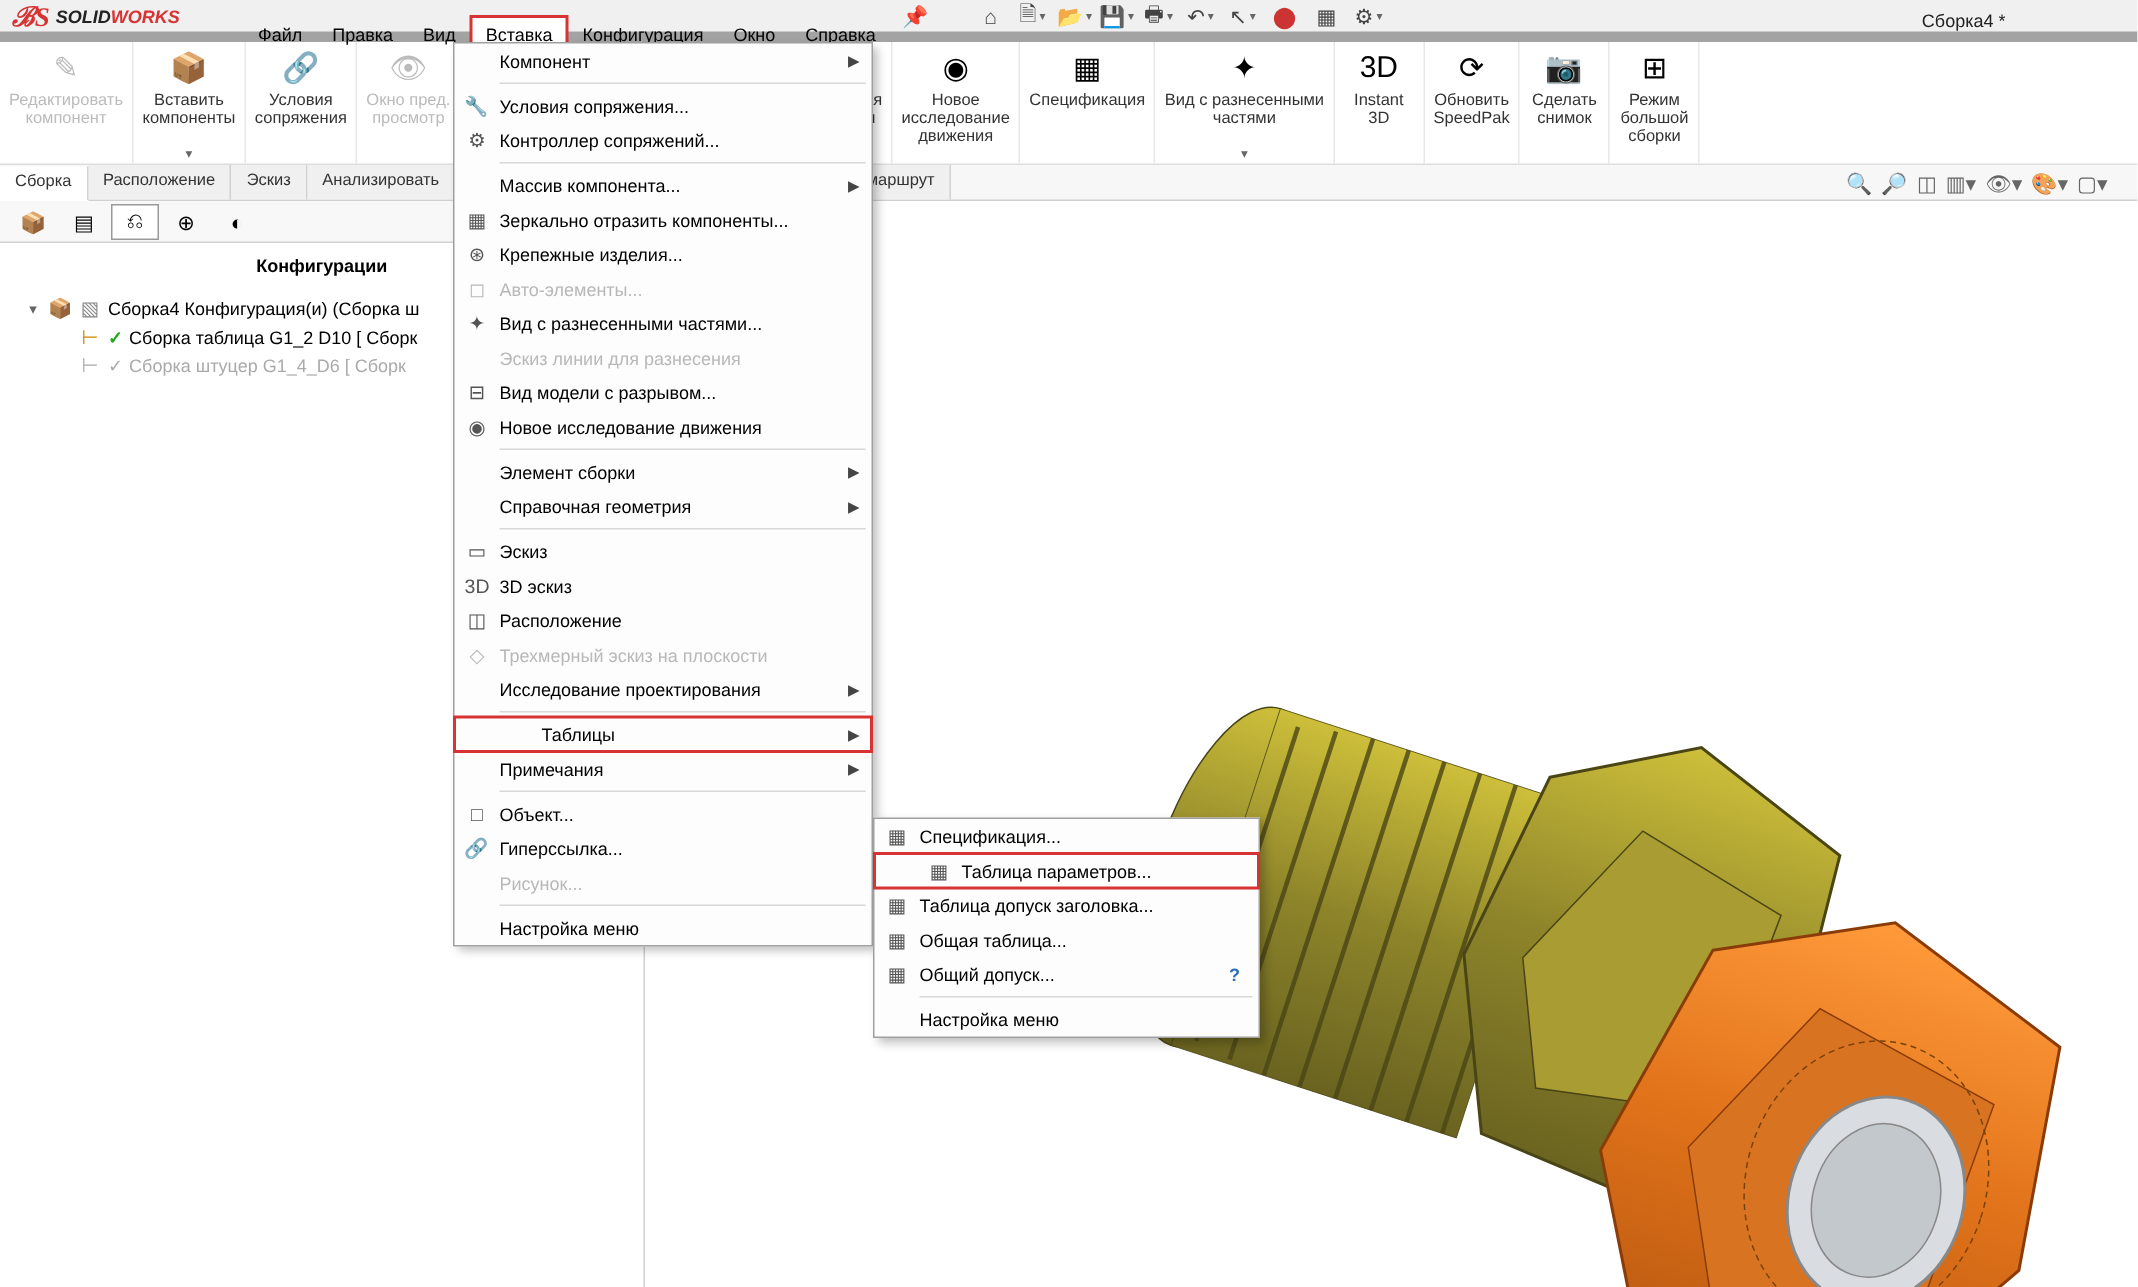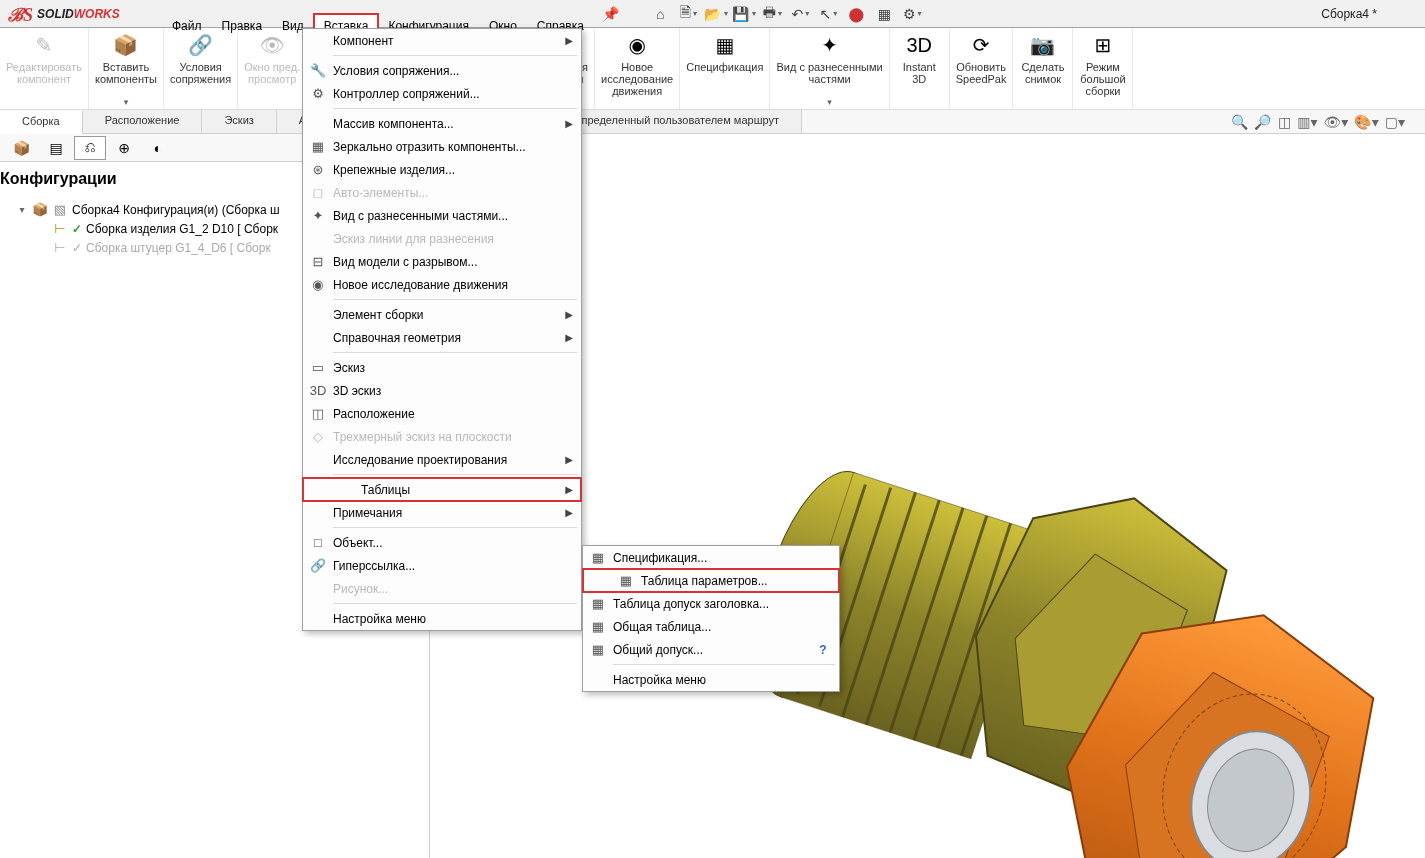--- a/index.html
+++ b/index.html
@@ -1,55 +1,55 @@
 <!DOCTYPE html>
 <html><head>
 <meta charset="utf-8">
 <style>
   * { box-sizing: border-box; margin: 0; padding: 0; font-family: Tahoma, Arial, sans-serif; font-size: 12px; user-select: none; }
   body { width: 1425px; height: 858px; background: #fff; position: relative; overflow: hidden; }
   
   
-  .menubar { height: 28px; display: flex; align-items: center; background: #f0f0f0; border-bottom: 1px solid #a3a3a3; }
+  .menubar { height: 28px; display: flex; align-items: center; background: #f0f0f0; border-bottom: 7px solid #a3a3a3; }
   .logo { width: 162px; padding-left: 8px; font-weight: bold; font-style: italic; font-size: 13px; color: #333; display: flex; align-items: center; gap:4px; }
   .logo .ds { font-size:18px; color:#d73333; font-style:italic; font-weight:bold; font-family: serif; }
   .logo .sw1 { color:#222; }
   .logo .sw2 { color:#d73333; }
   .menu { display: flex; }
   .menu-item { padding: 5px 10px; cursor: default; margin-top: 24px; }
   .menu-item.active { background:#fff; outline: 2px solid #d73333; outline-offset:-1px;text-align:center; }
   .pin { padding: 0 8px; color:#4a8; font-size:14px; }
   
   .quickbar { display:flex; align-items:center; gap:2px; margin-left:20px; }
   .quickbar .qbtn { width:26px; height:22px; display:flex; align-items:center; justify-content:center; color:#444; font-size:14px; position:relative; }
   .qbtn.drop::after{ content:"▾"; font-size:8px; color:#666; margin-left:2px; }
-  .doc-title { position:absolute; right:0; top:0; height:28px; display:flex; align-items:center; padding-right:48px; font-size:12px; color:#222; }
+  .doc-title { position:absolute; right:0; top:0; height:28px; display:flex; align-items:center; padding-right:88px; font-size:12px; color:#222; }
   
   
   .ribbon { height: 82px; background:#fff; border-bottom:1px solid #ddd; display:flex; }
   .rgroup { border-right:1px solid #e8e8e8; padding: 3px 6px 2px 6px; display:flex; flex-direction:column; align-items:center; justify-content:flex-start; text-align:center; min-width:60px; position:relative;}
   .rgroup .icon { height:28px; display:flex; align-items:center; justify-content:center; font-size:20px;}
   .rgroup .label { font-size:11px; line-height:12px; color:#333; margin-top:2px; }
   .rgroup.dis .label, .rgroup.dis .icon { color:#bbb; }
   .rgroup .drop { font-size:9px; color:#666; position:absolute; bottom:2px; left:50%; transform:translateX(-50%); }
   
   
   .tabrow { height:24px; background:#f7f7f7; border-bottom:1px solid #d0d0d0; display:flex; position:relative;}
-  .tab { padding:4px 22px; border-right:1px solid #d0d0d0; font-size:11px; color:#333; background:#f0f0f0;}
+  .tab { padding:4px 10px; border-right:1px solid #d0d0d0; font-size:11px; color:#333; background:#f0f0f0;}
   .tab.active { background:#fff; border-bottom:1px solid #fff; position:relative; top:1px;}
   .viewtools { position:absolute; right:20px; top:0; height:24px; display:flex; align-items:center; gap:6px;}
   .viewtools span{ font-size:14px; color:#666; }
   
   
   .main { display:flex; height: calc(858px - 28px - 82px - 24px); }
   .leftpanel { width:430px; border-right:1px solid #d0d0d0; position:relative; background:#fff; }
   .ptabs { height:28px; border-bottom:1px solid #d0d0d0; display:flex; align-items:center; padding:0 6px; gap:2px; background:#f8f8f8;}
   .ptab { width:32px; height:24px; display:flex; align-items:center; justify-content:center; font-size:14px; border:1px solid transparent;}
   .ptab.active { border:1px solid #999; background:#fff;}
-  .ptitle { font-weight:bold; padding:8px 0; font-size:16px;}
+  .ptitle { text-align:center; font-weight:bold; padding:8px 0; font-size:12px;}
   .tree { padding: 4px 0 0 16px; font-size:12px; }
   .trow { display:flex; align-items:center; gap:4px; padding:2px 0;}
   .trow .tw { width:12px; text-align:center; color:#666; font-size:10px;}
   .trow .ti { width:16px; text-align:center; font-size:13px;}
   .indent1 { padding-left:36px;}
   .trow.dis { color:#aaa;}
   .trow .chk { color:#2a2; font-weight:bold;}
   
   
   .viewport { flex:1; background:#fff; position:relative; overflow:hidden; }
@@ -201,21 +201,21 @@
     <div class="tree">
       <div class="trow">
         <span class="tw">▾</span>
           <span class="ti">📦</span>
           <span class="ti" style="color:#888">▧</span>
         <span>Сборка4 Конфигурация(и)  (Сборка ш</span>
       </div>
       <div class="trow indent1">
         <span class="ti" style="color:#c80">⊢</span>
           <span class="chk">✓</span>
-        <span>Сборка изделия G1_2 D10 [ Сборк</span>
+        <span>Сборка таблица G1_2 D10 [ Сборк</span>
       </div>
       <div class="trow indent1 dis">
         <span class="ti">⊢</span>
           <span>✓</span>
         <span>Сборка штуцер G1_4_D6 [ Сборк</span>
       </div>
     </div>
   </div>
   <div class="viewport">
     <svg class="part-svg" viewBox="0 0 700 620">

